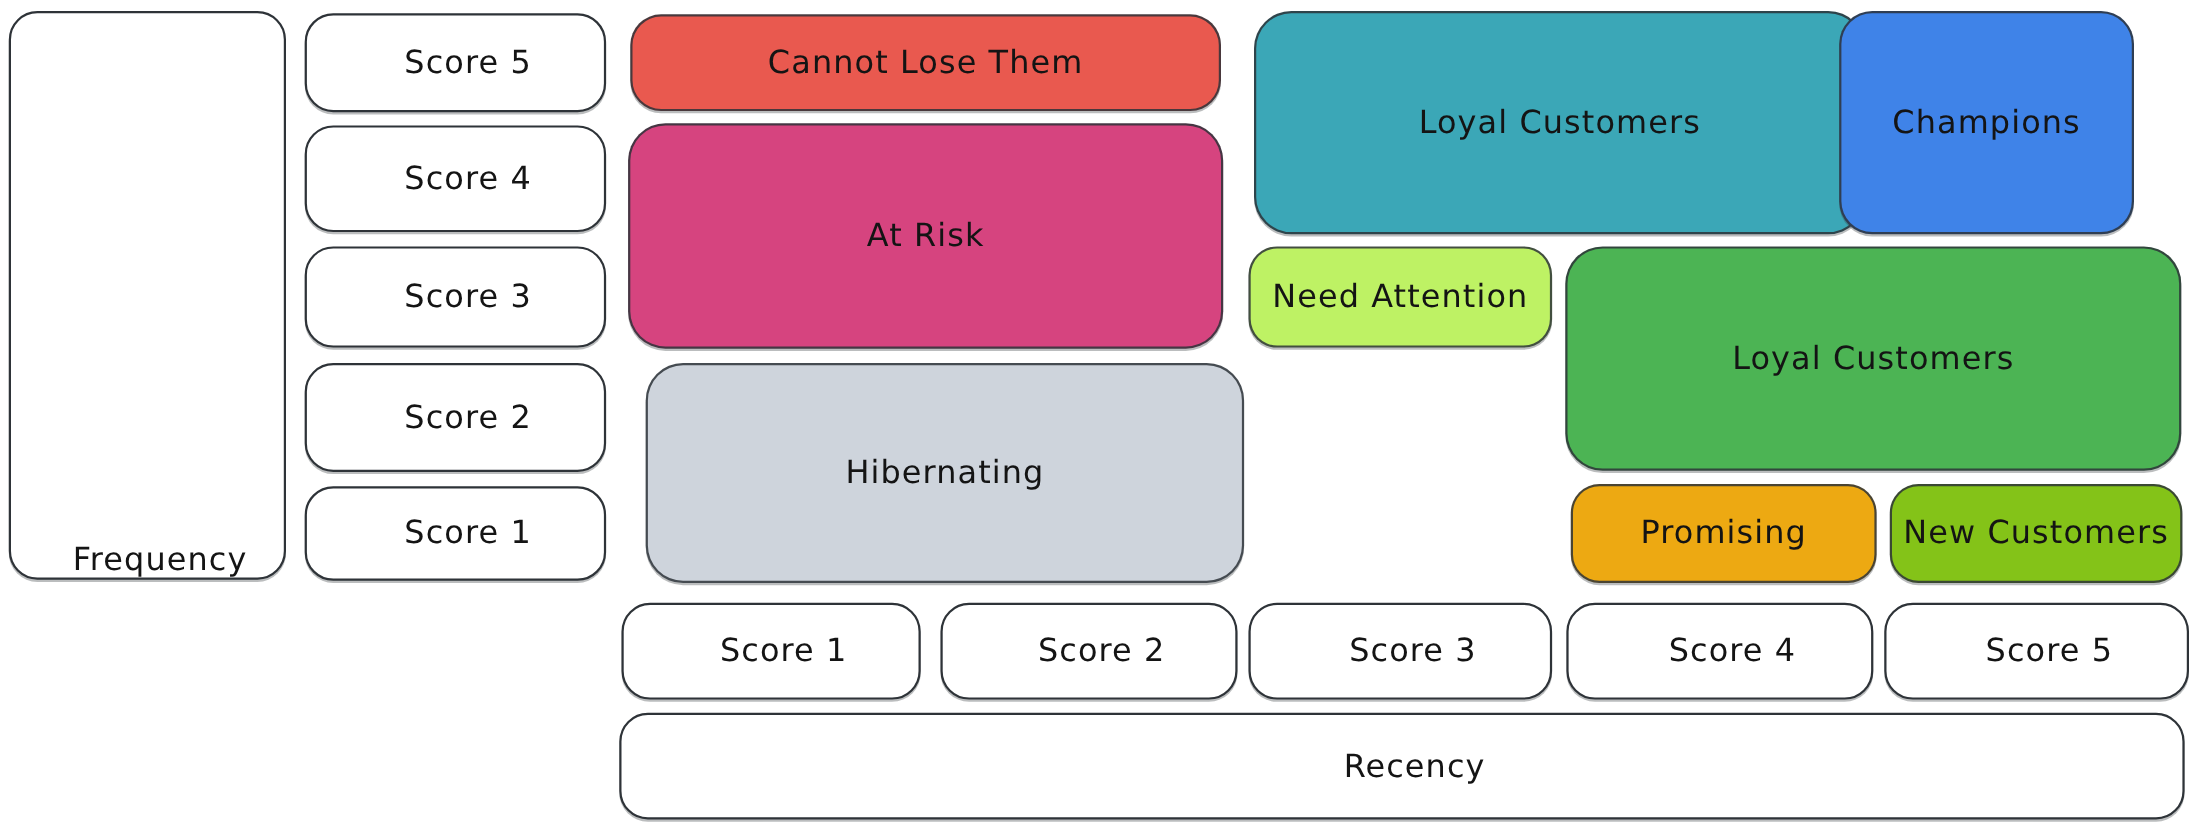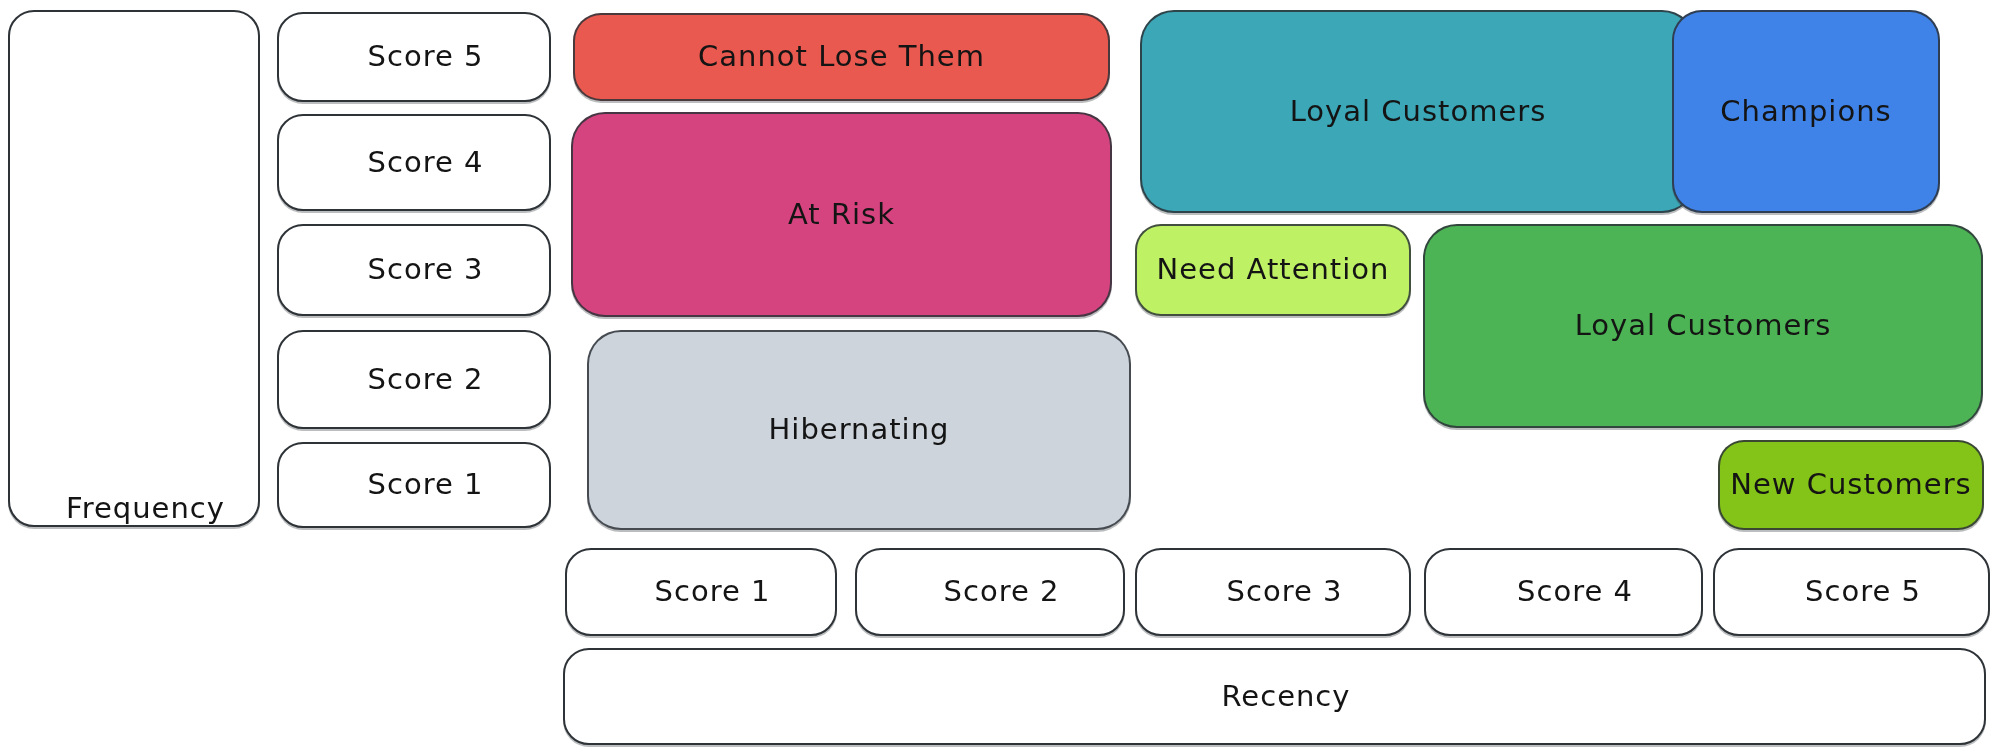--- a/index.html
+++ b/index.html
@@ -86,20 +86,23 @@
 
   <div class="box seg small" style="left: 1135px; top: 224px; width: 276px; height: 92px; background: #bef264;">
     <span class="label-text">Need Attention</span>
   </div>
 
   <div class="box seg" style="left: 1423px; top: 224px; width: 560px; height: 204px; background: rgb(76, 180, 84);">
     <span class="label-text">Loyal Customers</span>
   </div>
 
 
+  <div class="box seg small" style="left: 1428px; top: 440px; width: 278px; height: 90px; background: rgb(237, 169, 18);">
+    <span class="label-text">Promising</span>
+  </div>
 
   <div class="box seg small" style="left: 1718px; top: 440px; width: 266px; height: 90px; background: rgb(132, 195, 24);">
     <span class="label-text">New Customers</span>
   </div>
 
   <div class="box axis" style="left:565px;top:548px;width:272px;height:88px;">
     <span class="label-text">Score 1</span>
   </div>
   <div class="box axis" style="left:855px;top:548px;width:270px;height:88px;">
     <span class="label-text">Score 2</span>

